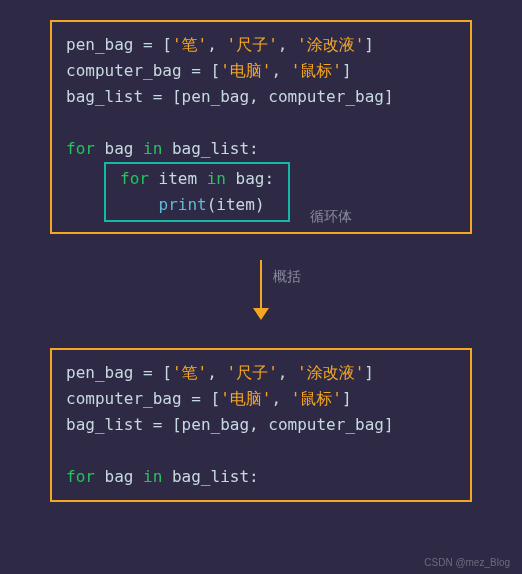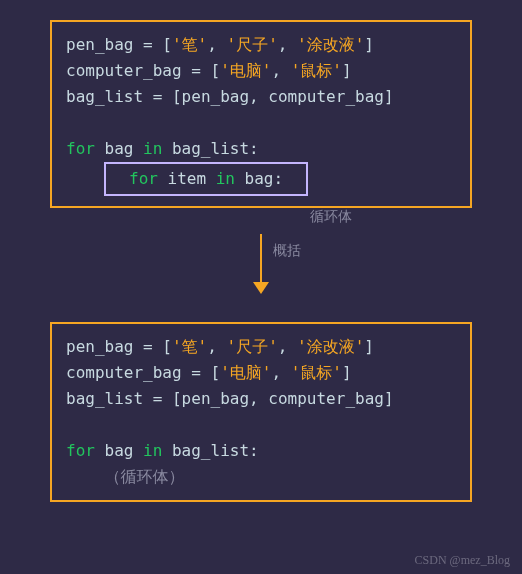--- a/index.html
+++ b/index.html
@@ -24,23 +24,23 @@
   .var { color: #c7d9e0; }
   .op { color: #c7d9e0; }
   .punc { color: #c7d9e0; }
   .str { color: #f5a623; }
   .kw { color: #22c55e; }
   .fn { color: #5fbad7; }
   .id { color: #c7d9e0; }
   .paren { color: #c7d9e0; }
   .comment { color: #8a8aa0; }
   .inner-box {
-    border: 2px solid #c4b5fd;
+    border: 2px solid #14b8a6;
     display: inline-block;
-    padding: 2px 23px;
+    padding: 2px 14px;
     margin-left: 38px;
   }
   .inner-label {
     color: #8a8aa0;
     position: absolute;
     left: 258px;
     top: 186px;
     font-size: 14px;
   }
   .arrow-wrap {
@@ -67,47 +67,47 @@
     left: 50%;
     margin-left: 12px;
     top: 18px;
     font-size: 14px;
   }
   .watermark {
     position: absolute;
     right: 12px;
     bottom: 6px;
     color: rgba(220,220,230,0.35);
-    font-size: 12px;
-    font-family: Liberation Serif, serif;
+    font-size: 10px;
+    font-family: Liberation Sans, sans-serif;
   }
 </style>
 </head>
 <body>
 
 <div class="code-box">
   <div class="line"><span class="var">pen_bag</span><span class="op"> = </span><span class="punc">[</span><span class="str">'笔'</span><span class="punc">, </span><span class="str">'尺子'</span><span class="punc">, </span><span class="str">'涂改液'</span><span class="punc">]</span></div>
   <div class="line"><span class="var">computer_bag</span><span class="op"> = </span><span class="punc">[</span><span class="str">'电脑'</span><span class="punc">, </span><span class="str">'鼠标'</span><span class="punc">]</span></div>
   <div class="line"><span class="var">bag_list</span><span class="op"> = </span><span class="punc">[</span><span class="id">pen_bag</span><span class="punc">, </span><span class="id">computer_bag</span><span class="punc">]</span></div>
   <div class="blank"></div>
   <div class="line"><span class="kw">for </span><span class="id">bag</span><span class="kw"> in </span><span class="id">bag_list</span><span class="punc">:</span></div>
   <div class="inner-box">
     <div class="line"><span class="kw">for </span><span class="id">item</span><span class="kw"> in </span><span class="id">bag</span><span class="punc">:</span></div>
+    <div class="line"><span>    </span><span class="fn">print</span><span class="paren">(</span><span class="id">item</span><span class="paren">)</span></div>
   </div>
   <div class="inner-label">循环体</div>
 </div>
 
 <div class="arrow-wrap">
   <div class="arrow-line"></div>
   <div class="arrow-head"></div>
   <div class="arrow-label">概括</div>
 </div>
 
 <div class="code-box box2">
   <div class="line"><span class="var">pen_bag</span><span class="op"> = </span><span class="punc">[</span><span class="str">'笔'</span><span class="punc">, </span><span class="str">'尺子'</span><span class="punc">, </span><span class="str">'涂改液'</span><span class="punc">]</span></div>
   <div class="line"><span class="var">computer_bag</span><span class="op"> = </span><span class="punc">[</span><span class="str">'电脑'</span><span class="punc">, </span><span class="str">'鼠标'</span><span class="punc">]</span></div>
   <div class="line"><span class="var">bag_list</span><span class="op"> = </span><span class="punc">[</span><span class="id">pen_bag</span><span class="punc">, </span><span class="id">computer_bag</span><span class="punc">]</span></div>
   <div class="blank"></div>
   <div class="line"><span class="kw">for </span><span class="id">bag</span><span class="kw"> in </span><span class="id">bag_list</span><span class="punc">:</span></div>
-  <div class="line"><span>    </span><span class="comment">（循环体）</span></div>
 </div>
 
 <div class="watermark">CSDN @mez_Blog</div>
 
 </body></html>

